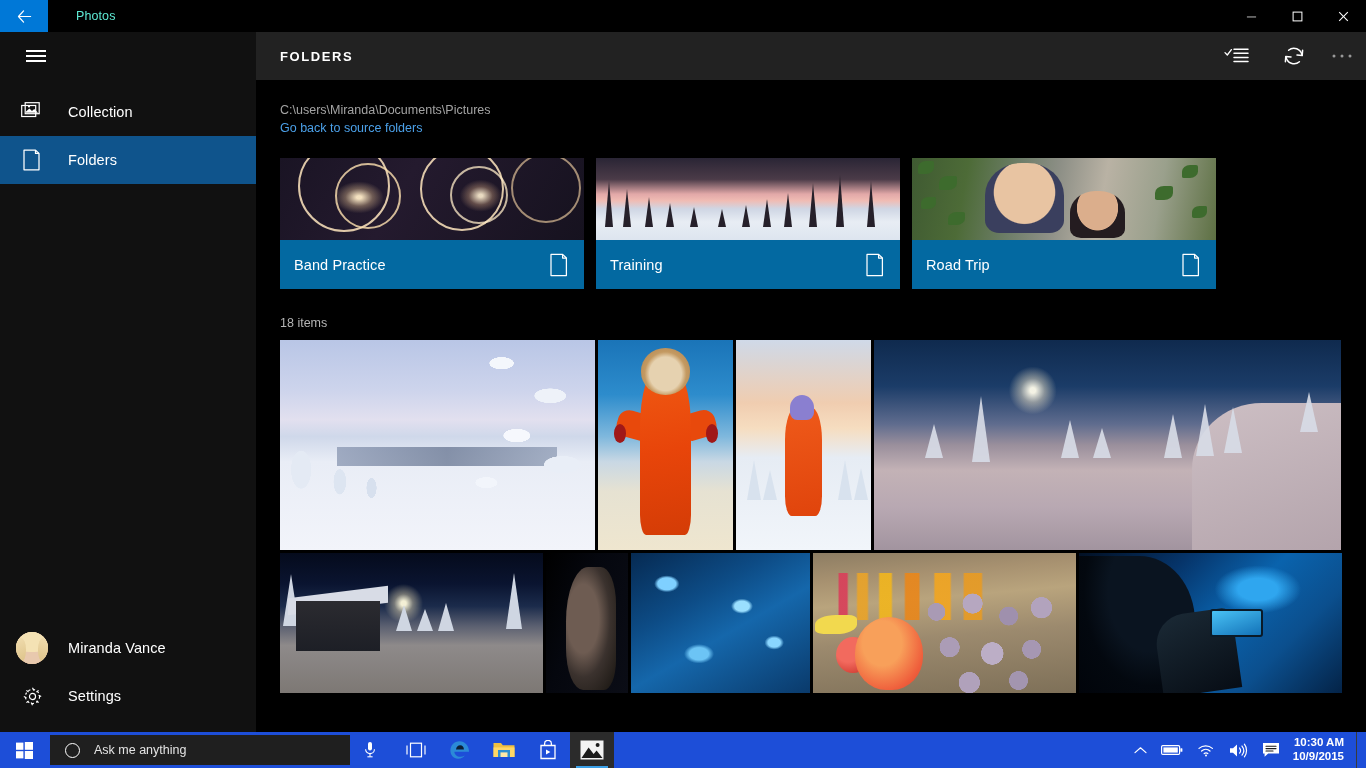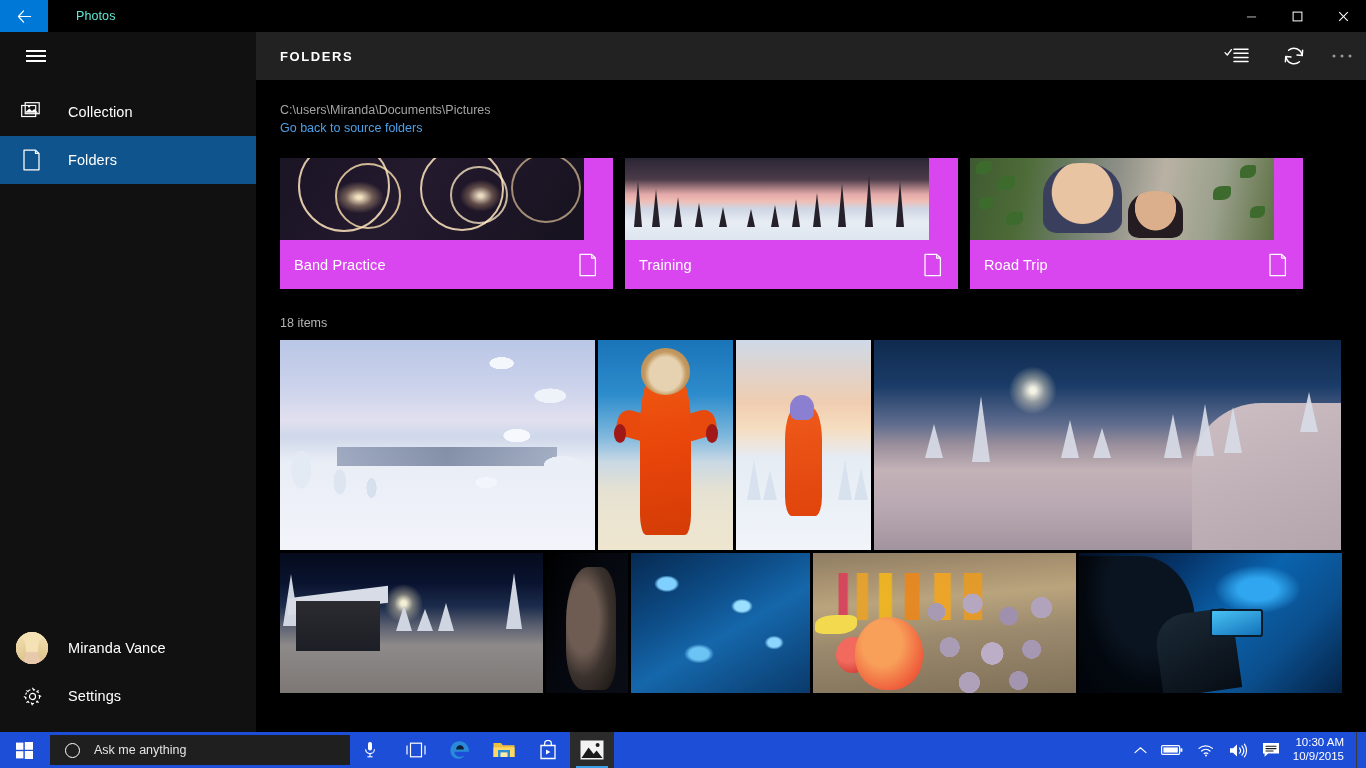--- a/index.html
+++ b/index.html
@@ -107,21 +107,21 @@
   .page-title { color:#fff; font-size:21px; font-weight:400; letter-spacing:.1px; }
   .page-path { color:#a3a3a3; font-size:12.5px; margin-top:7px; }
   .page-link {
     color:#4ba0e8; font-size:12.5px; margin-top:4px; display:inline-block;
     cursor:pointer;
   }
 
   
   .folder-row { display:flex; gap:12px; margin-top:22px; }
   .folder-card {
-    width:333px; height:131px; background:#d946ef; position:relative;
+    width:304px; height:131px; background:#0369a1; position:relative;
     cursor:pointer; overflow:hidden;
   }
   .folder-thumb { width:304px; height:82px; overflow:hidden; position:relative; }
   .folder-bar {
     height:49px; display:flex; align-items:center;
     padding:0 10px 0 14px;
   }
   .folder-name { color:#fff; font-size:14.5px; letter-spacing:.1px; }
   .folder-glyph { margin-left:auto; width:30px; height:30px; display:flex; align-items:center; justify-content:center; }
 
@@ -372,21 +372,21 @@
   .tb-icon.active::after {
     content:""; position:absolute; left:6px; right:6px; bottom:0; height:2.5px; background:#3aa0e8;
   }
   .tray { margin-left:auto; display:flex; align-items:center; height:36px; padding-right:2px; }
   .tray-btn {
     height:36px; display:flex; align-items:center; justify-content:center;
     padding:0 7px; cursor:pointer;
   }
   .clock {
     height:36px; display:flex; flex-direction:column; justify-content:center;
-    align-items:flex-end; padding:0 12px 0 6px; cursor:pointer; line-height:1.18;
+    align-items:flex-end; padding:0 12px 0 6px; cursor:pointer; line-height:1.18;font-weight:bold;
   }
   .clock div { color:#fff; font-size:11.5px; }
   .show-desktop { width:8px; height:36px; border-left:1px solid #3a3a3a; cursor:pointer; }
 </style>
 </head>
 <body>
 
 <div id="app">
 
   <div class="titlebar">

